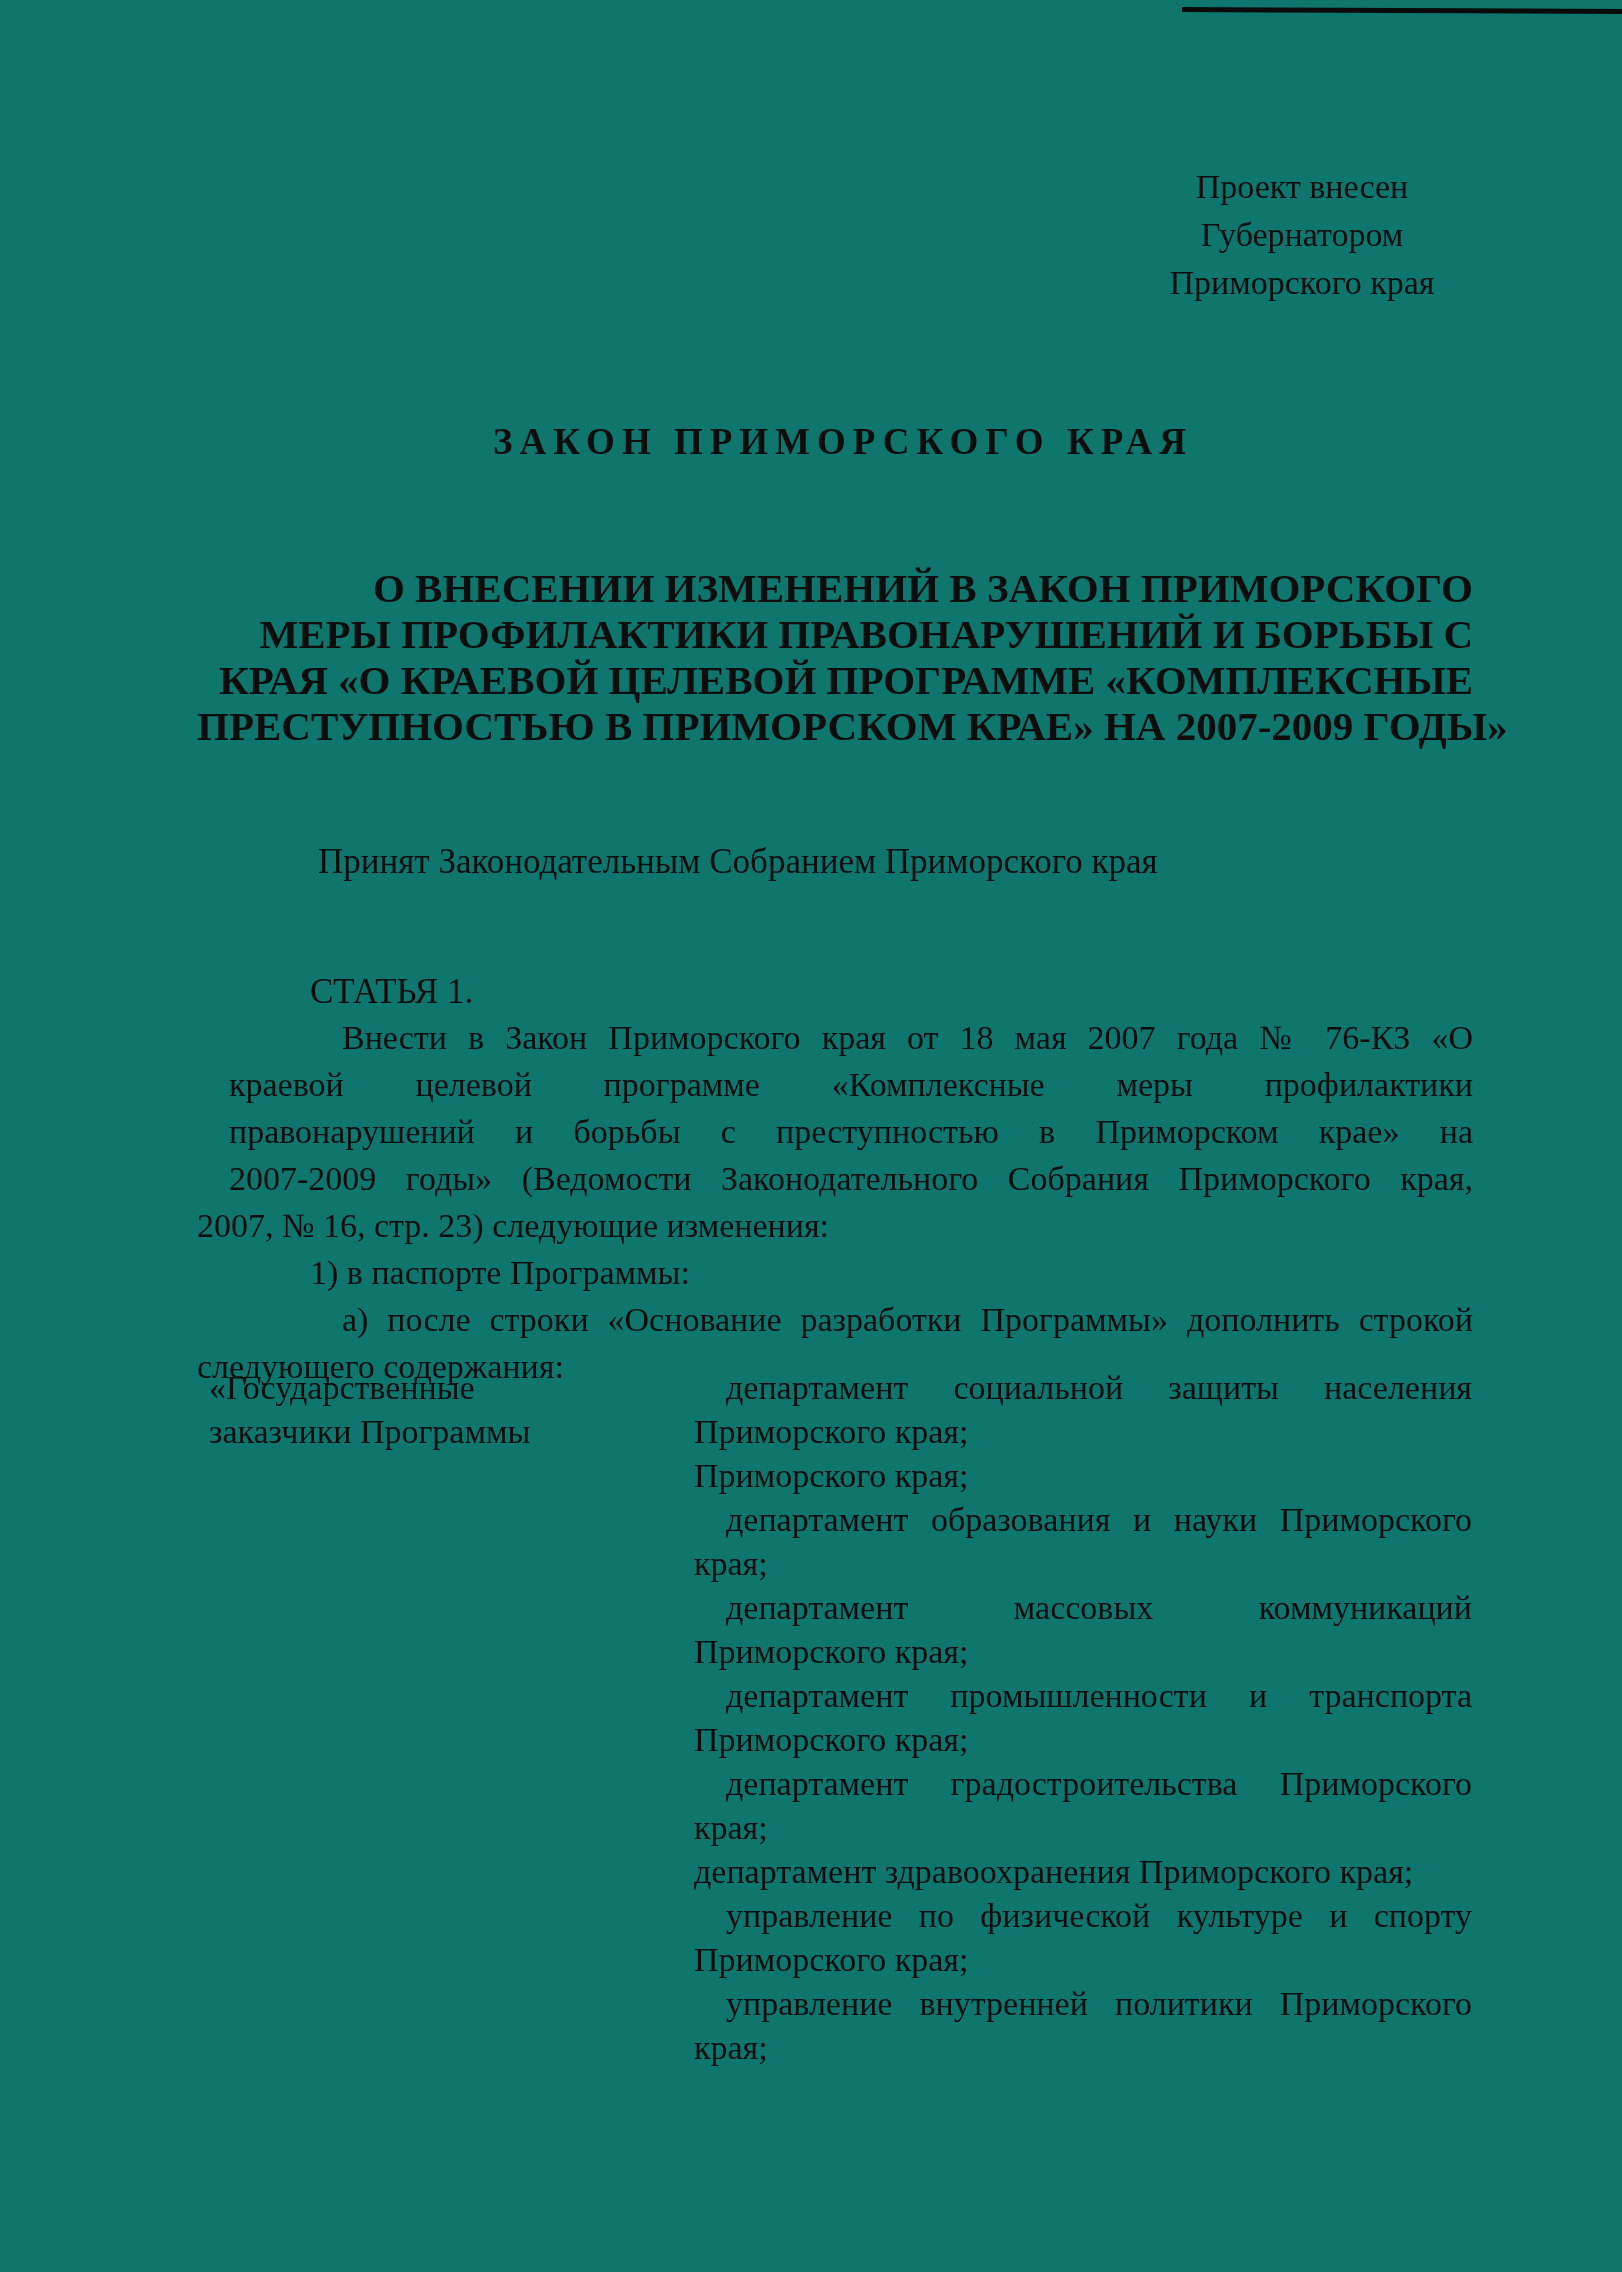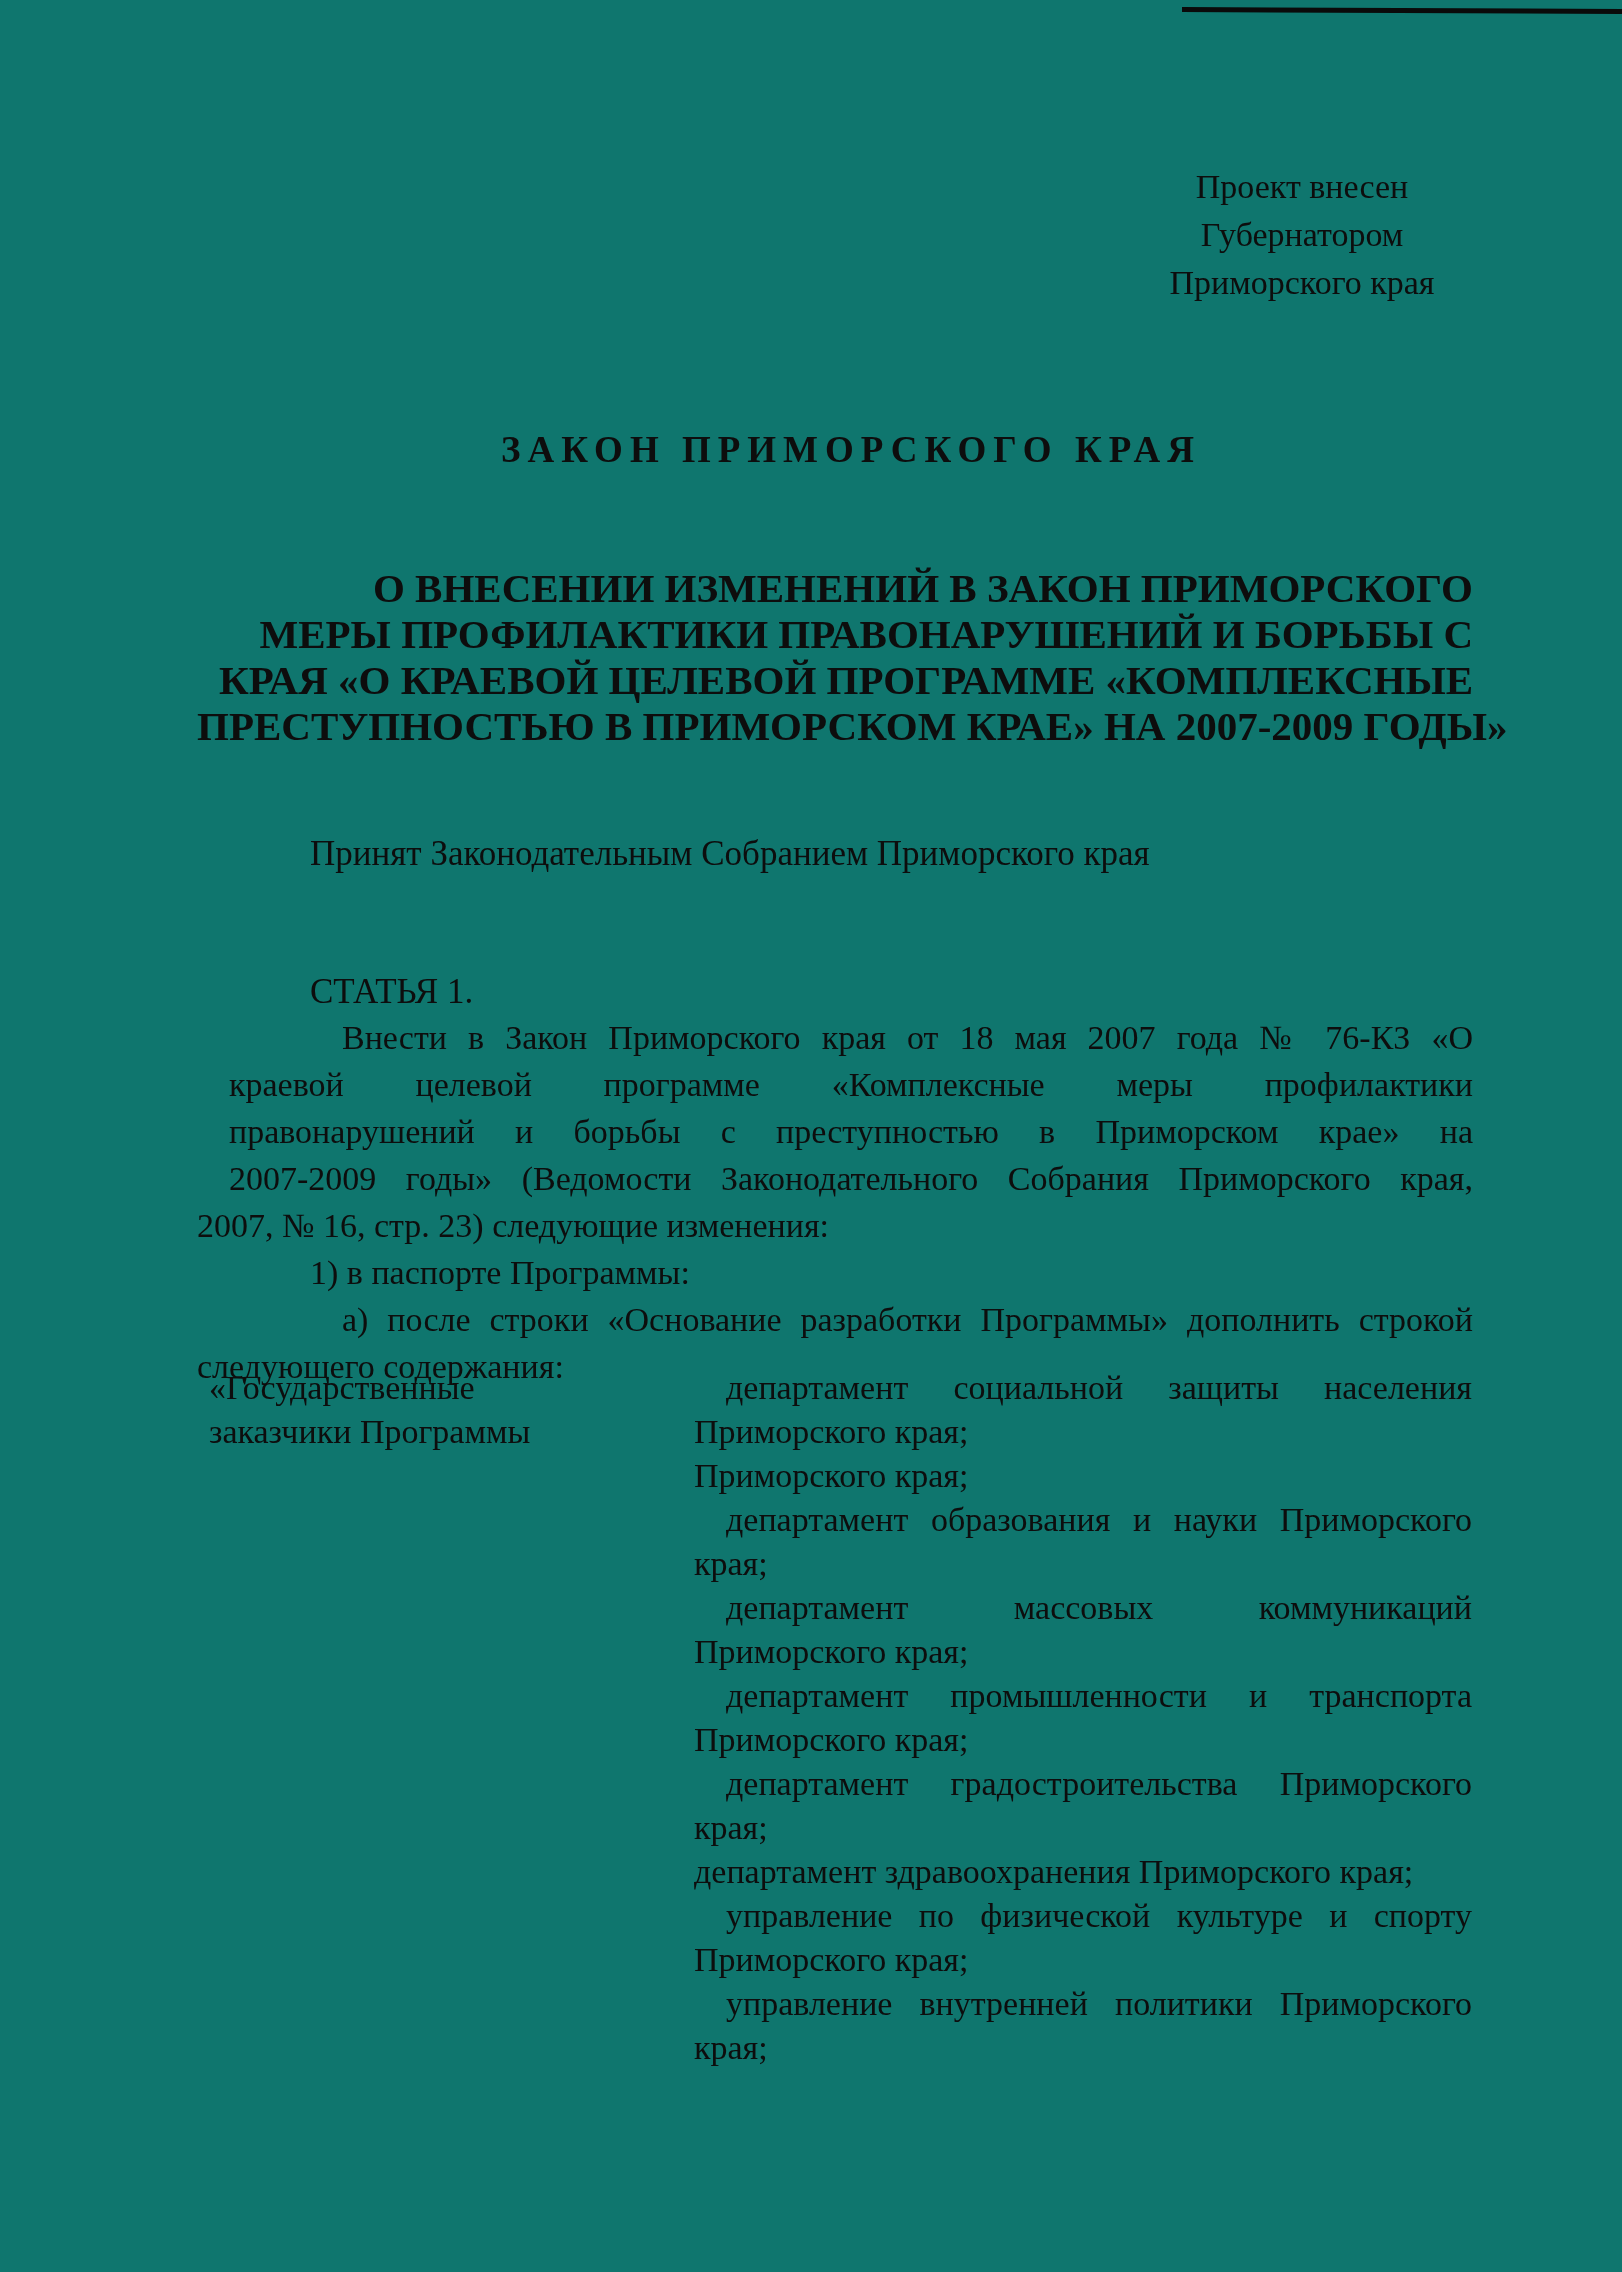--- a/index.html
+++ b/index.html
@@ -33,21 +33,21 @@
     text-align: center;
     font-size: 34px;
     line-height: 48px;
     white-space: nowrap;
   }
   .law-title {
     position: absolute;
     left: 197px;
     top: 412px;
     width: 1276px;
-    margin: 16px;
+    margin: 8px;
     text-align: center;
     font-size: 37px;
     font-weight: bold;
     letter-spacing: 7px;
     white-space: nowrap;
   }
   .law-subtitle {
     position: absolute;
     left: 197px;
     top: 565px;
@@ -55,21 +55,21 @@
     text-align: right;
     font-size: 41px;
     font-weight: bold;
     line-height: 46px;
     white-space: nowrap;
   }
   .adopted {
     position: absolute;
     left: 310px;
     top: 834px;
-    margin: 0;
+    margin: 8px;
     font-size: 35px;
     white-space: nowrap;
   }
   .article-heading {
     position: absolute;
     left: 310px;
     top: 972px;
     margin: 0;
     font-size: 35px;
     white-space: nowrap;

